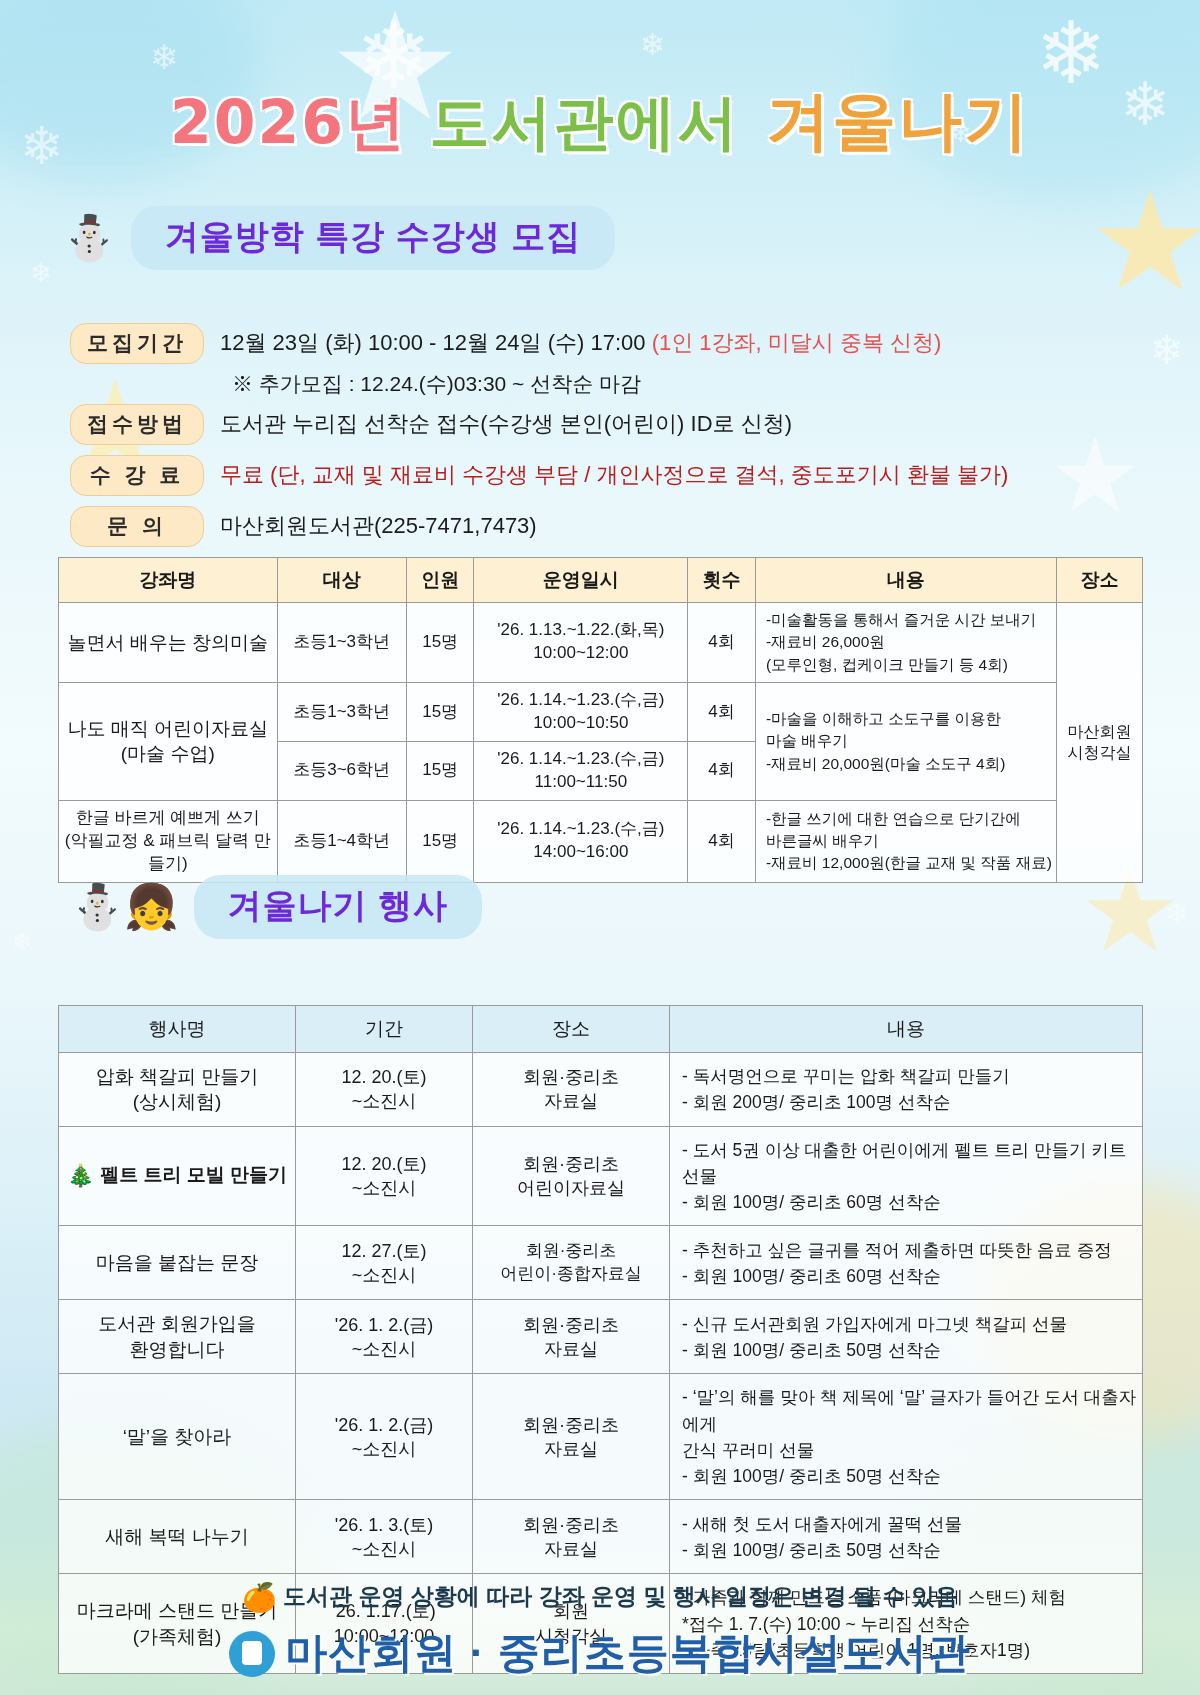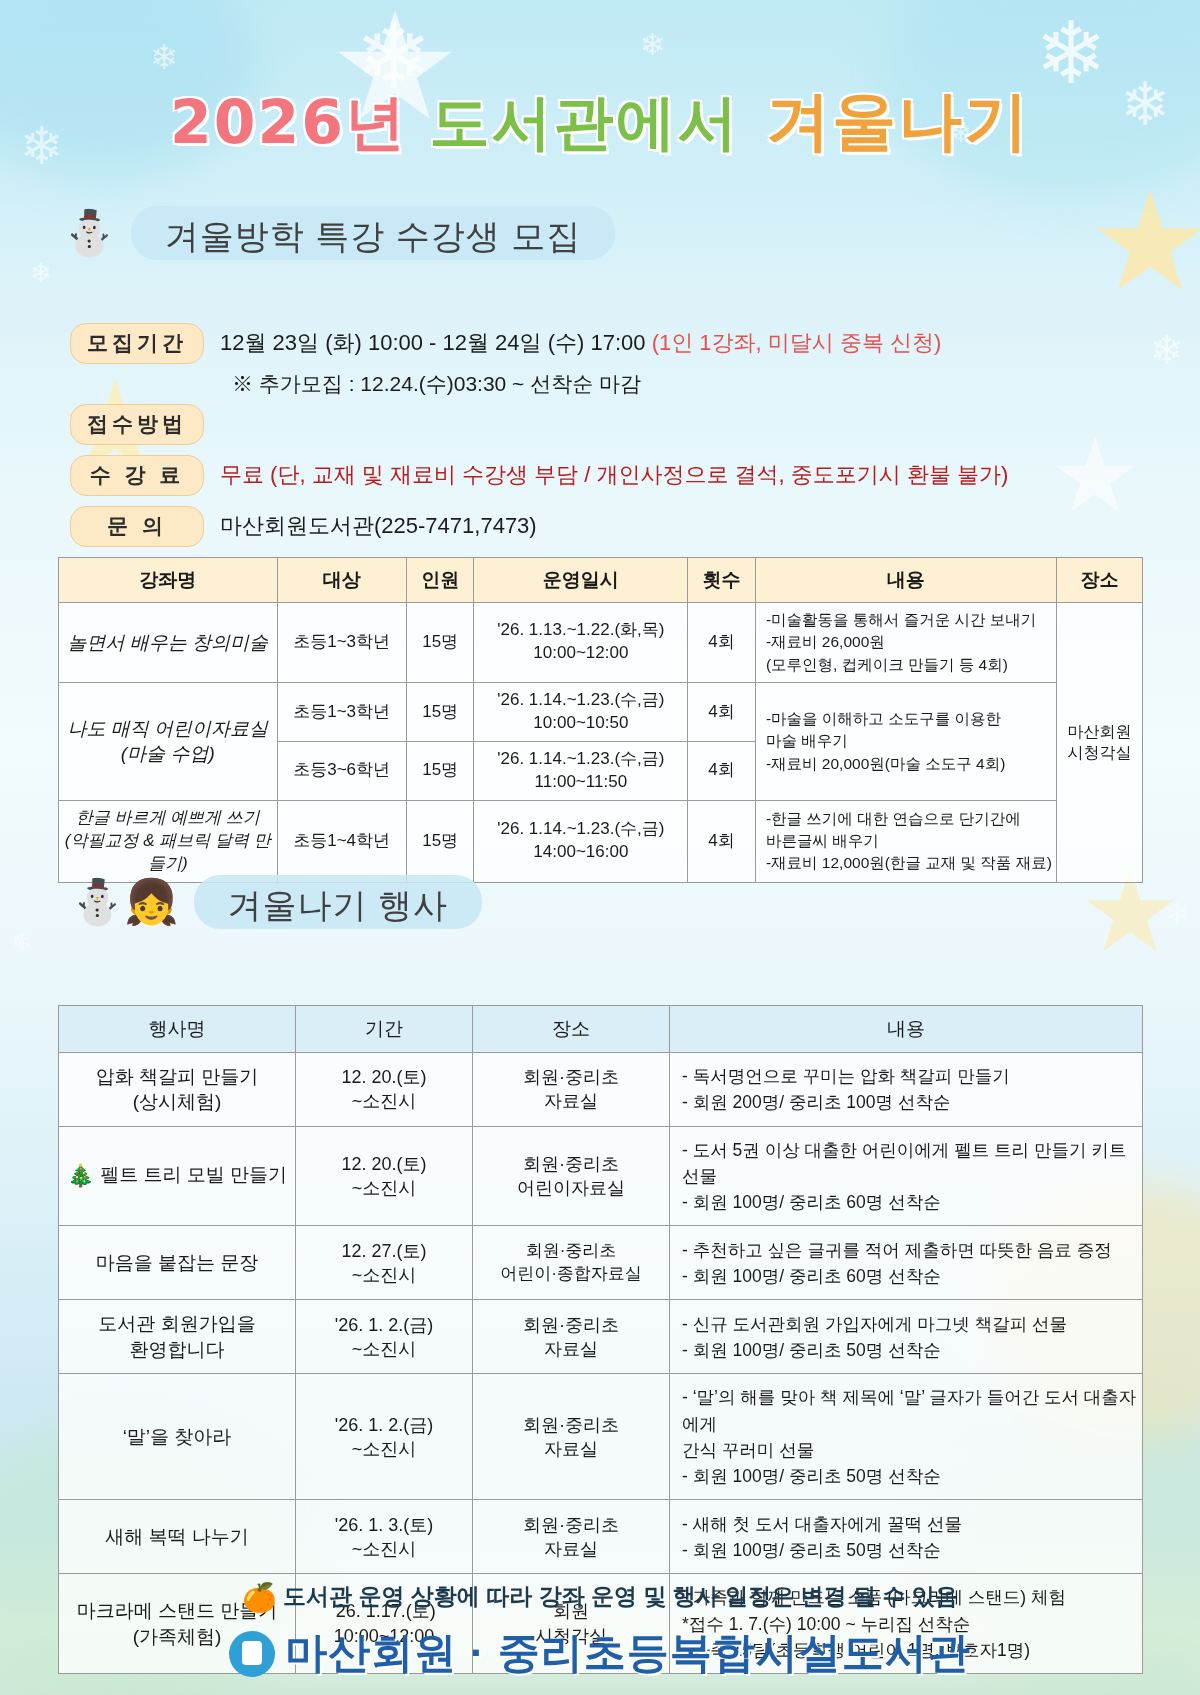--- a/index.html
+++ b/index.html
@@ -71,24 +71,24 @@
   
   .section-head {
     position: absolute;
     display: flex;
     align-items: center;
     gap: 14px;
   }
   .section-pill {
     background: rgba(198, 232, 244, .85);
     border-radius: 26px;
-    padding: 8px 34px 0 34px;
+    padding: 8px 34px 10px 34px;
     font-size: 34px;
-    font-weight: normal;
-    color: #404040;
+    font-weight: bold;
+    color: #6d28d9;
     letter-spacing: 1px;
   }
   .section-icon { font-size: 44px; line-height: 1; }
 
   
   .info-block { position: absolute; left: 70px; top: 323px; width: 1070px; }
   .info-row { display: flex; align-items: flex-start; margin-bottom: 6px; }
   .info-label {
     flex: 0 0 132px;
     background: #fde9c6;
@@ -126,21 +126,21 @@
     border: 1px solid #9a9a9a;
     text-align: center;
     vertical-align: middle;
     font-size: 17px;
     color: #1a1a1a;
     padding: 6px 4px;
     line-height: 1.35;
   }
   .tbl1 { position: absolute; left: 58px; top: 557px; width: 1085px; }
   .tbl1 th { background: #fdf0d3; font-size: 19px; font-weight: bold; padding: 9px 4px; }
-  .tbl1 td.name { font-size: 19px; font-style: italic; }
+  .tbl1 td.name { font-size: 19px; }
   .tbl1 td.desc { text-align: left; padding-left: 10px; font-size: 15.5px; line-height: 1.45; margin-top: 24px; }
   .tbl1 td.place { font-size: 16px; }
 
   .tbl2 { position: absolute; left: 58px; top: 1005px; width: 1085px; }
   .tbl2 th { background: #daeef8; font-size: 19px; font-weight: normal; padding: 10px 4px; }
   .tbl2 td { font-size: 18px; padding: 10px 4px; }
   .tbl2 td.ev-name { font-size: 19px; }
   .tbl2 td.ev-desc { text-align: left; padding-left: 12px; font-size: 17.5px; line-height: 1.5; }
   .tree-ico { font-size: 22px; margin-right: 6px; vertical-align: -2px; }
 
@@ -228,20 +228,21 @@
   <div class="info-row">
     <div class="info-label">모집기간</div>
     <div class="info-value">
       <span>12월 23일 (화) 10:00 - 12월 24일 (수) 17:00 </span><span class="accent-red">(1인 1강좌, 미달시 중복 신청)</span>
     </div>
   </div>
   <div class="sub-note">※ 추가모집 : 12.24.(수)03:30 ~ 선착순 마감</div>
 
   <div class="info-row">
     <div class="info-label">접수방법</div>
+    <div class="info-value">도서관 누리집 선착순 접수(수강생 본인(어린이) ID로 신청)</div>
   </div>
 
   <div class="info-row" style="margin-top:10px;">
     <div class="info-label">수 강 료</div>
     <div class="info-value">
       <span class="accent-blue">무료 (단, 교재 및 재료비 수강생 부담 / 개인사정으로 결석, 중도포기시 환불 불가)</span>
     </div>
   </div>
 
   <div class="info-row" style="margin-top:10px;">
@@ -332,21 +333,21 @@
         <td class="ev-name" style="white-space:pre-line;">압화 책갈피 만들기
 (상시체험)</td>
         <td style="white-space:pre-line;">12. 20.(토)
 ~소진시</td>
         <td style="white-space:pre-line;">회원·중리초
 자료실</td>
         <td class="ev-desc" style="white-space:pre-line;">- 독서명언으로 꾸미는 압화 책갈피 만들기
 - 회원 200명/ 중리초 100명 선착순</td>
       </tr>
       <tr style="height:74px;">
-        <td class="ev-name" style="white-space:pre-line;"><span class="tree-ico">🎄</span><span>펠트 트리 모빌 만들기</span></td>
+        <td class="ev-name" style="white-space:pre-line;font-weight:bold;"><span class="tree-ico">🎄</span><span>펠트 트리 모빌 만들기</span></td>
         <td style="white-space:pre-line;">12. 20.(토)
 ~소진시</td>
         <td style="white-space:pre-line;">회원·중리초
 어린이자료실</td>
         <td class="ev-desc" style="white-space:pre-line;">- 도서 5권 이상 대출한 어린이에게 펠트 트리 만들기 키트 선물
 - 회원 100명/ 중리초 60명 선착순</td>
       </tr>
       <tr style="height:74px;">
         <td class="ev-name" style="white-space:pre-line;">마음을 붙잡는 문장</td>
         <td style="white-space:pre-line;">12. 27.(토)

